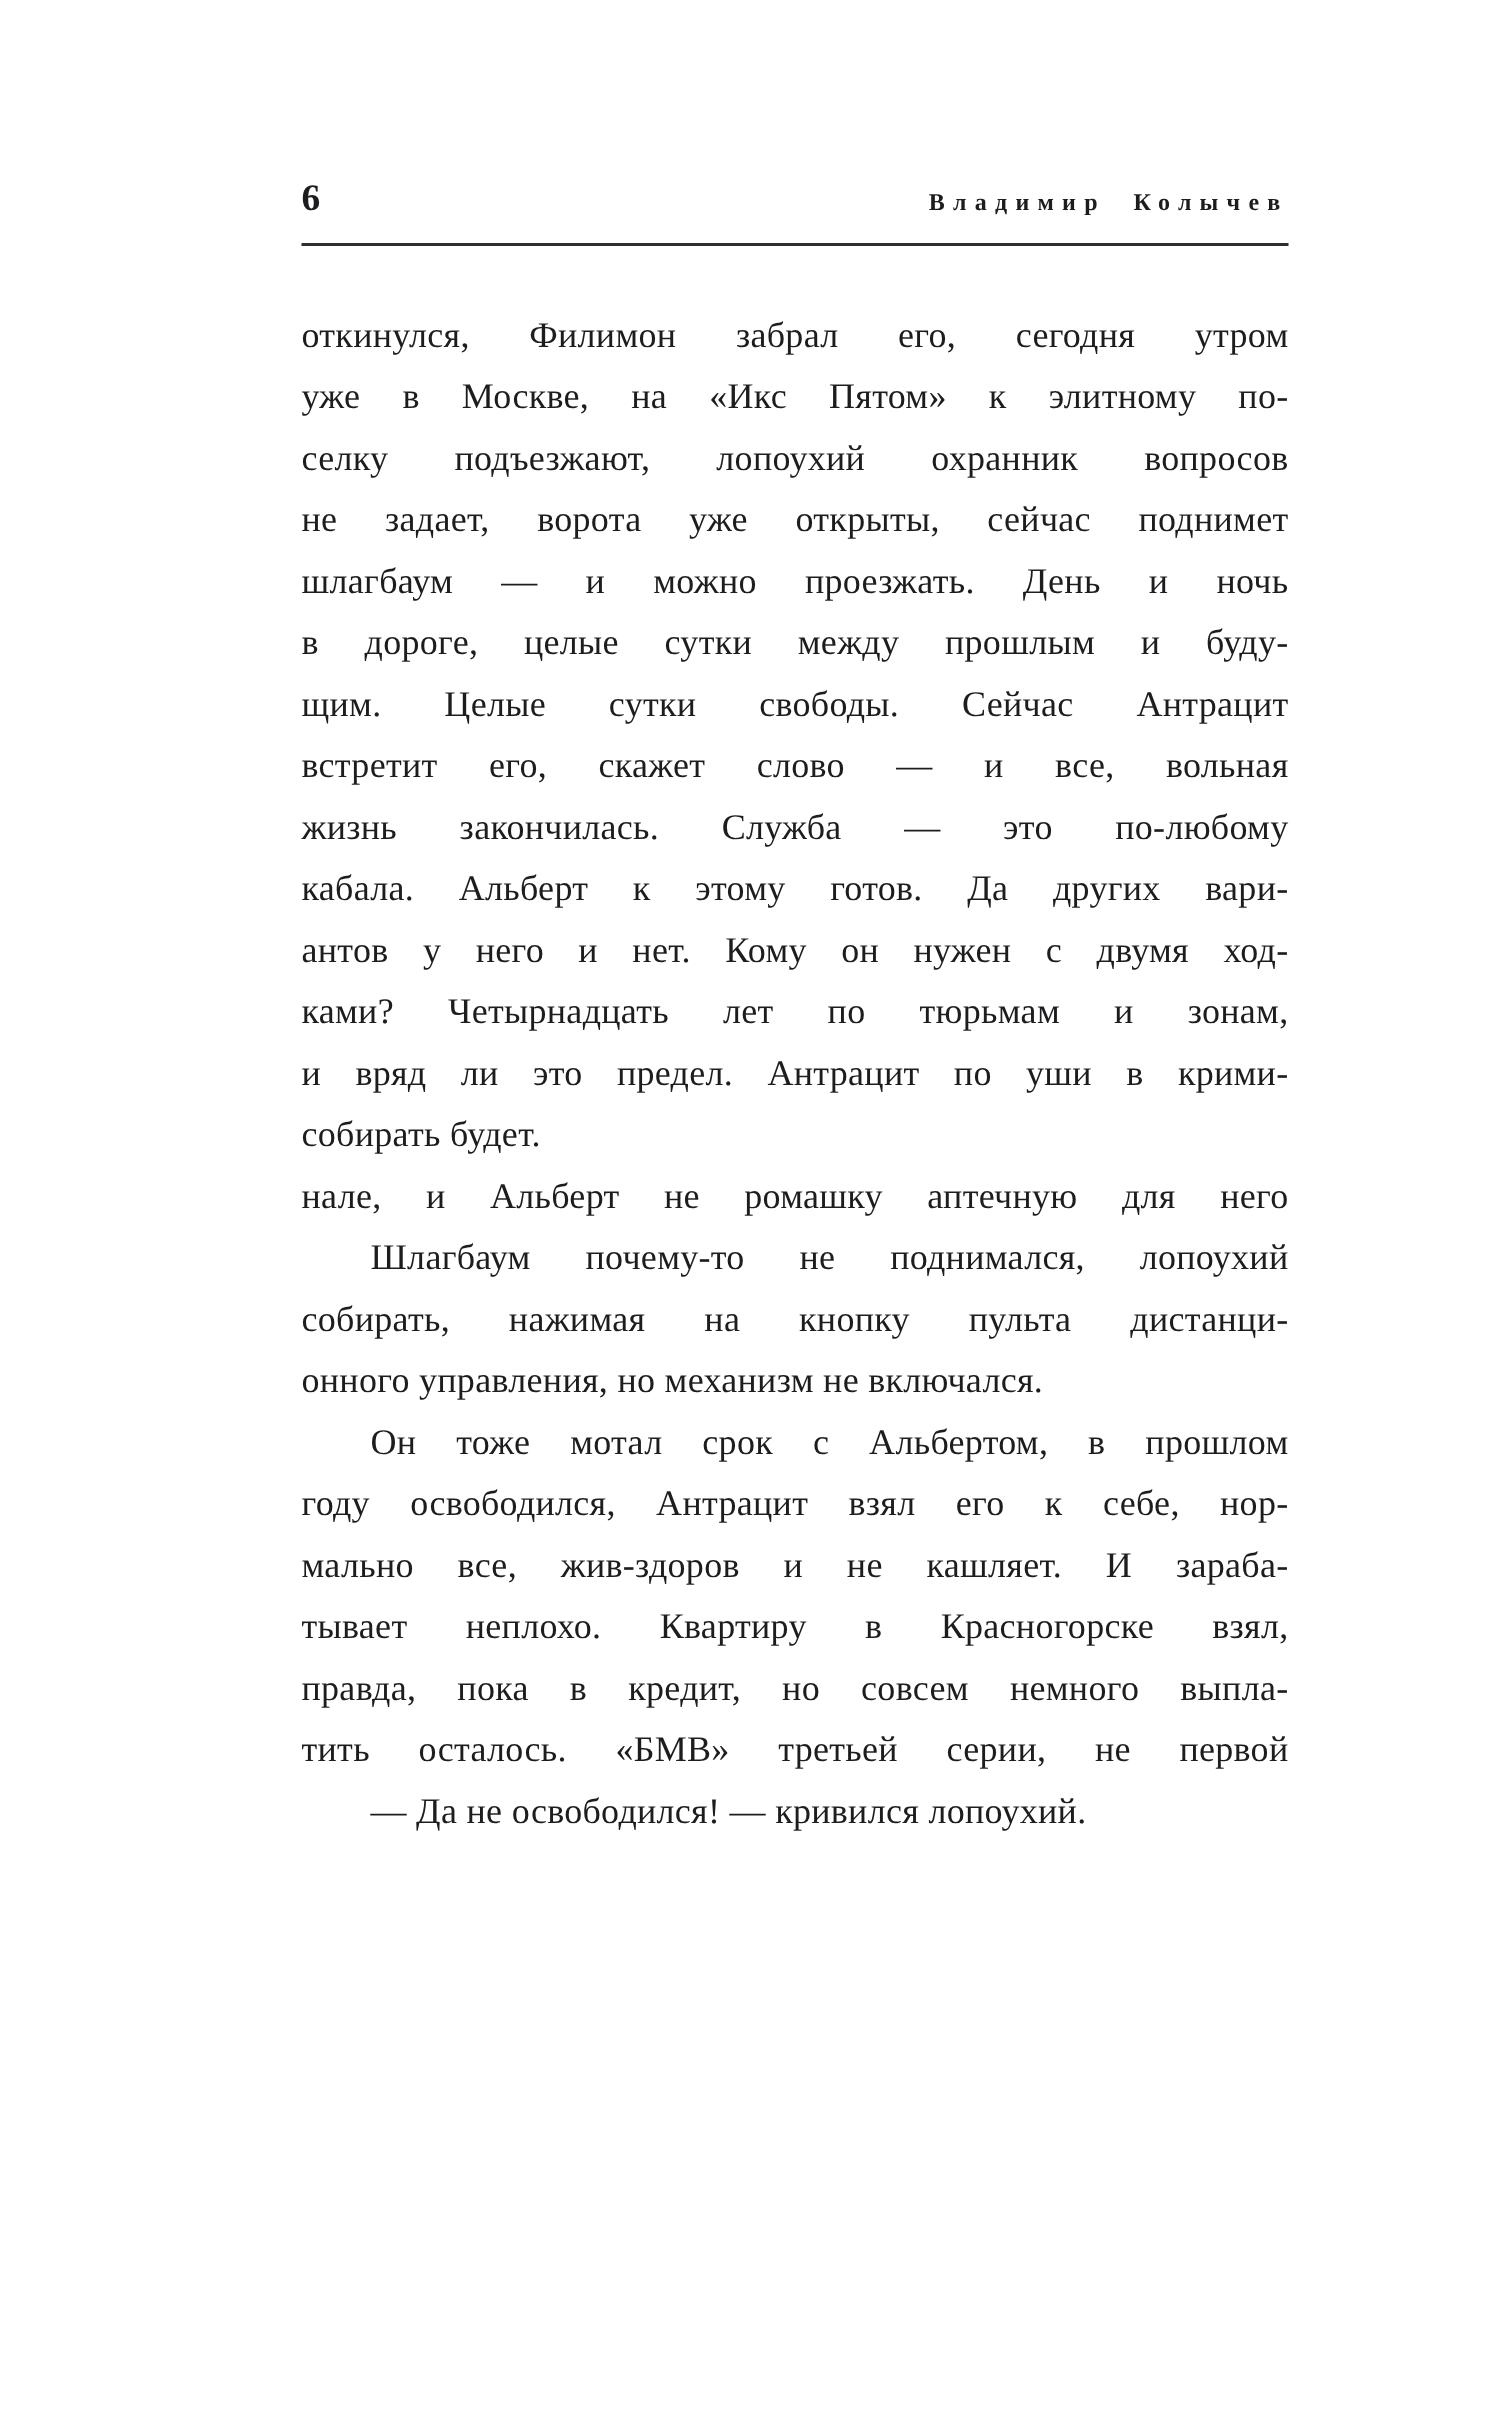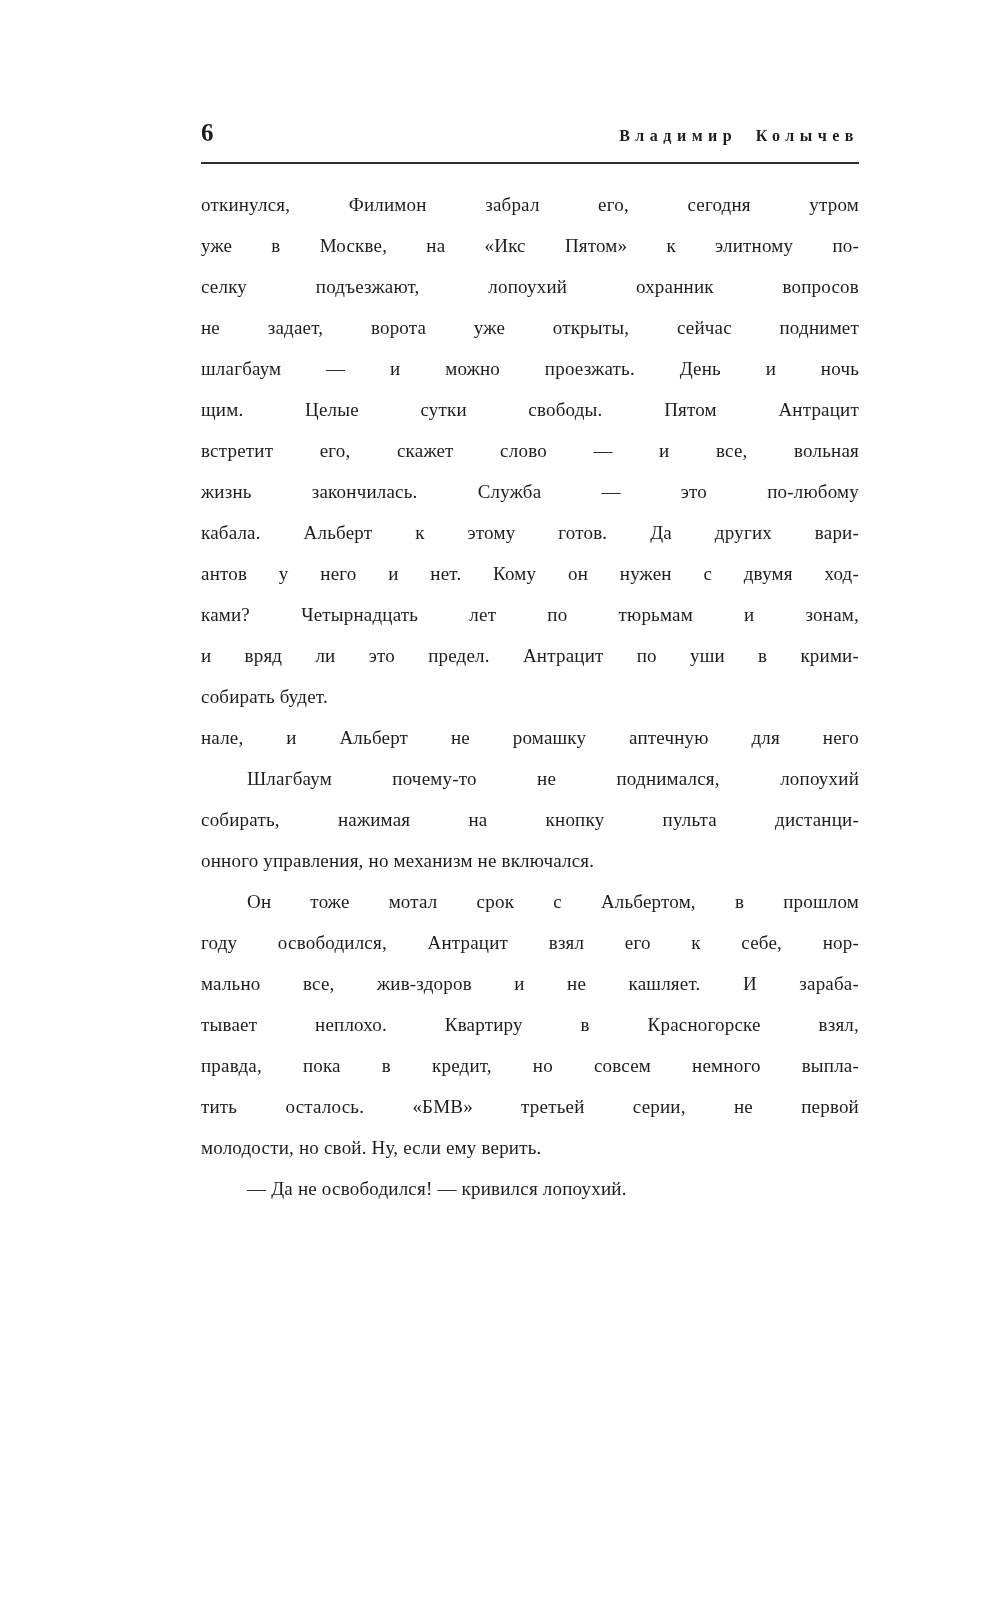--- a/index.html
+++ b/index.html
@@ -33,22 +33,22 @@
     letter-spacing: 5.5px;
     word-spacing: 9px;
     white-space: nowrap;
   }
   .header-rule {
     height: 2px;
     background: #2e2e30;
     margin-top: 15px;
   }
   .page-body {
-    margin-top: 20px;
-    font-size: 19px;
+    margin-top: 40px;
+    font-size: 24px;
     line-height: 41px;
     letter-spacing: 0.2px;
   }
   .paragraph { }
   .line {
     text-align: justify;
     text-align-last: justify;
     white-space: normal;
   }
   .line.last {
@@ -68,21 +68,22 @@
       <span class="running-head">Владимир Колычев</span>
     </header>
     <div class="header-rule"></div>
     <main class="page-body" id="page-body">
         <div class="paragraph">
           <div class="line">откинулся, Филимон забрал его, сегодня утром</div>
           <div class="line">уже в Москве, на «Икс Пятом» к элитному по-</div>
           <div class="line">селку подъезжают, лопоухий охранник вопросов</div>
           <div class="line">не задает, ворота уже открыты, сейчас поднимет</div>
           <div class="line">шлагбаум — и можно проезжать. День и ночь</div>
-          <div class="line">щим. Целые сутки свободы. Пятом Антрацит</div>
+          <div class="line">в дороге, целые сутки между прошлым и буду-</div>
+          <div class="line">щим. Целые сутки свободы. Сейчас Антрацит</div>
           <div class="line">встретит его, скажет слово — и все, вольная</div>
           <div class="line">жизнь закончилась. Служба — это по-любому</div>
           <div class="line">кабала. Альберт к этому готов. Да других вари-</div>
           <div class="line">антов у него и нет. Кому он нужен с двумя ход-</div>
           <div class="line">ками? Четырнадцать лет по тюрьмам и зонам,</div>
           <div class="line">и вряд ли это предел. Антрацит по уши в крими-</div>
           <div class="line last">собирать будет.</div>
           <div class="line">нале, и Альберт не ромашку аптечную для него</div>
         </div>
         <div class="paragraph">
@@ -90,20 +91,19 @@
           <div class="line">собирать, нажимая на кнопку пульта дистанци-</div>
           <div class="line last">онного управления, но механизм не включался.</div>
         </div>
         <div class="paragraph">
           <div class="line indent">Он тоже мотал срок с Альбертом, в прошлом</div>
           <div class="line">году освободился, Антрацит взял его к себе, нор-</div>
           <div class="line">мально все, жив-здоров и не кашляет. И зараба-</div>
           <div class="line">тывает неплохо. Квартиру в Красногорске взял,</div>
           <div class="line">правда, пока в кредит, но совсем немного выпла-</div>
           <div class="line">тить осталось. «БМВ» третьей серии, не первой</div>
-          <div class="line last">молодости, но свой. Ну, если ему верить.</div>
         </div>
         <div class="paragraph">
           <div class="line last indent">— Да не освободился! — кривился лопоухий.</div>
         </div>
       </main>
   </div>
 </div>
 
 </body></html>

